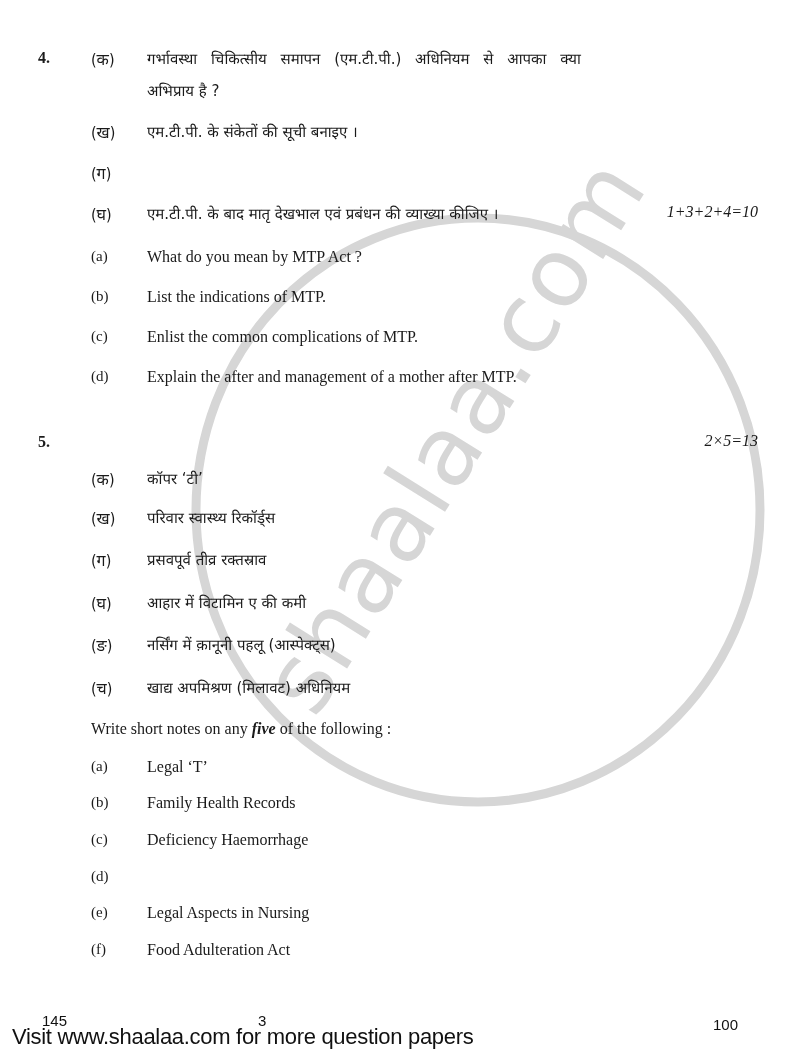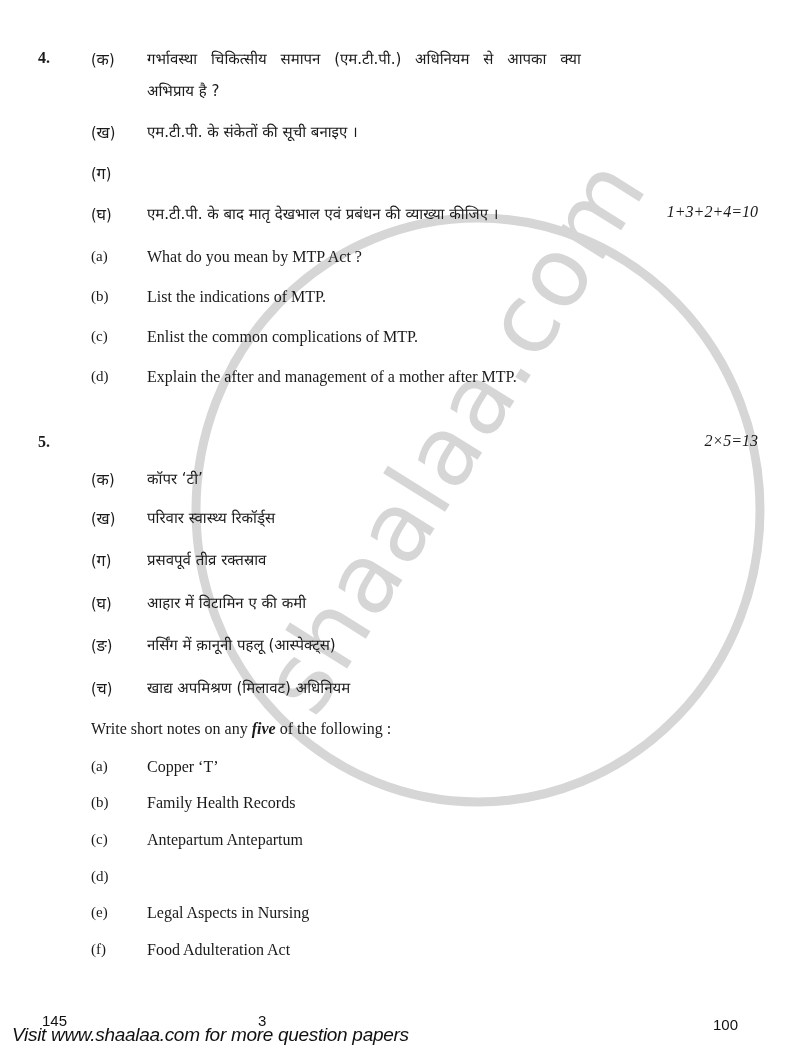--- a/index.html
+++ b/index.html
@@ -95,41 +95,41 @@
     <div class="row" style="top:677px">
       <span class="hi-lab">(च)</span>
       <span class="hi">खाद्य अपमिश्रण (मिलावट) अधिनियम</span>
     </div>
 
     <div class="row" style="top:720px">
       <span class="instr"><span>Write short notes on any </span><em class="bold">five</em><span> of the following :</span></span>
     </div>
     <div class="row" style="top:758px">
       <span class="lab">(a)</span>
-      <span class="txt">Copper ‘T’</span>
+      <span class="txt">Legal ‘T’</span>
     </div>
     <div class="row" style="top:794px">
       <span class="lab">(b)</span>
       <span class="txt">Family Health Records</span>
     </div>
     <div class="row" style="top:831px">
       <span class="lab">(c)</span>
-      <span class="txt">Antepartum Antepartum</span>
+      <span class="txt">Deficiency Haemorrhage</span>
     </div>
     <div class="row" style="top:868px">
       <span class="lab">(d)</span>
     </div>
     <div class="row" style="top:904px">
       <span class="lab">(e)</span>
       <span class="txt">Legal Aspects in Nursing</span>
     </div>
     <div class="row" style="top:941px">
       <span class="lab">(f)</span>
       <span class="txt">Food Adulteration Act</span>
     </div>
   </div>
 
   <span class="footer" style="left:42px; top:1012px; font-size:15px;">145</span>
   <span class="footer" style="left:258px; top:1012px; font-size:15px;">3</span>
   <span class="footer" style="left:713px; top:1016px; font-size:15px;">100</span>
-  <span class="footer" style="left:12px; top:1024px; font-size:19px; letter-spacing:-0.3px;font-style:italic;">Visit www.shaalaa.com for more question papers</span>
+  <span class="footer" style="left:12px; top:1024px; font-size:22px; letter-spacing:-0.3px;">Visit www.shaalaa.com for more question papers</span>
 
 </div>
 
 </body></html>

